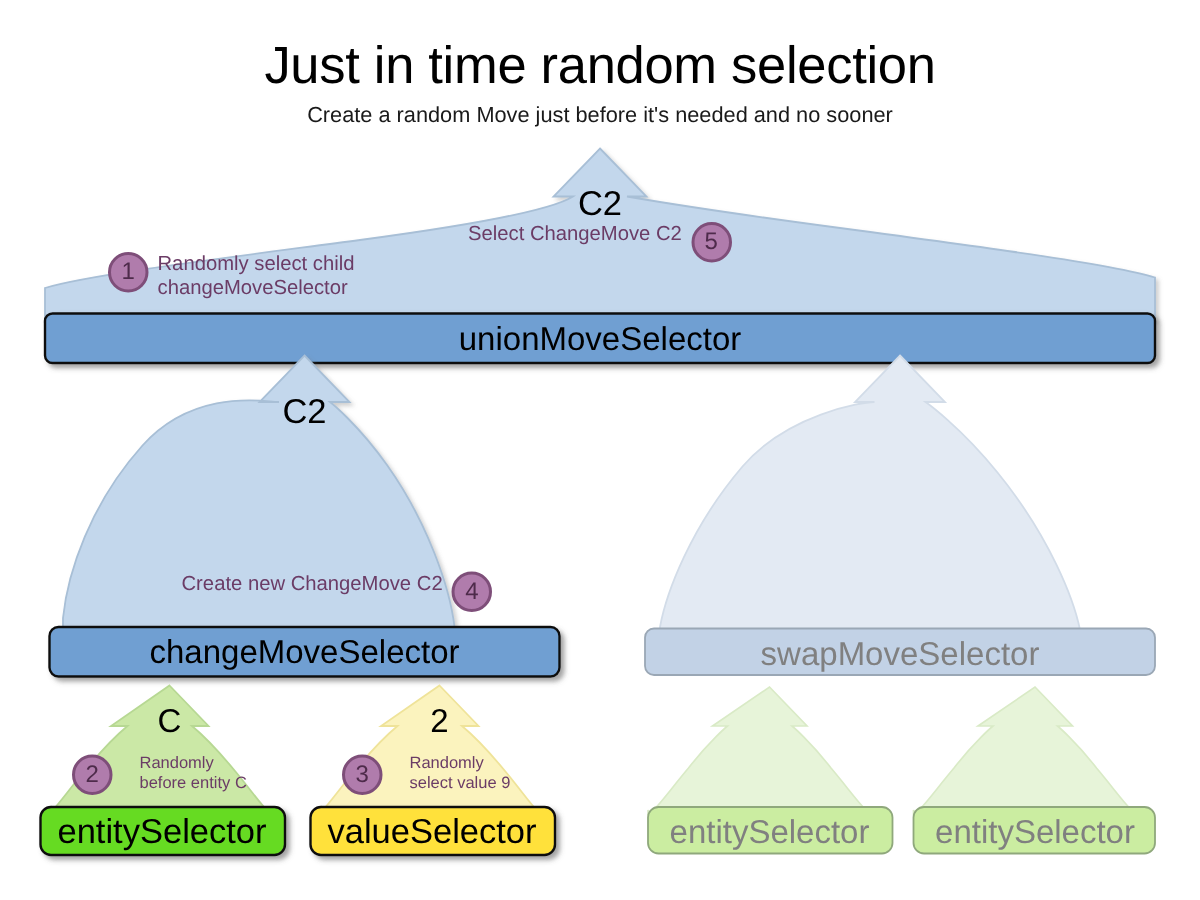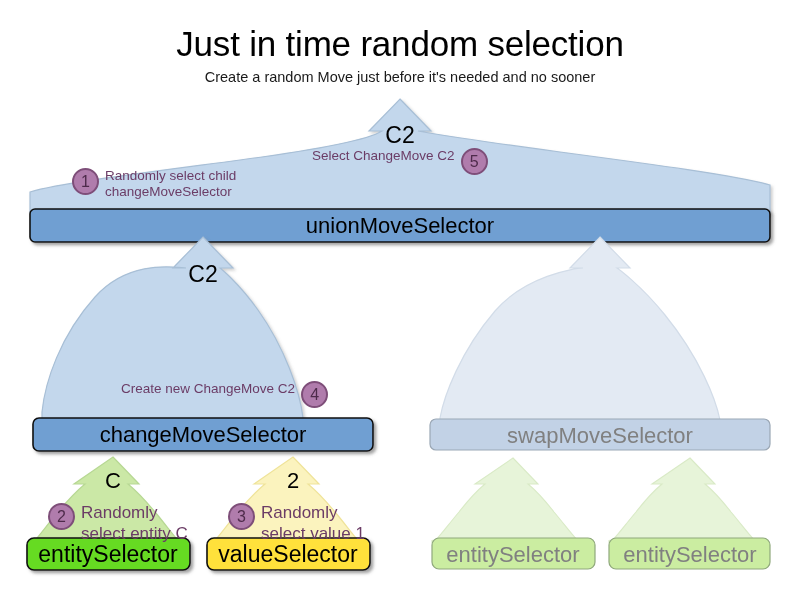--- a/index.html
+++ b/index.html
@@ -62,21 +62,21 @@
   .badge{
     width:27px;height:27px;border-radius:50%;
     background:#B07CAC;border:2px solid #7E4E79;
     color:#4E2B4B;font-size:16px;
     display:flex;align-items:center;justify-content:center;
     flex:0 0 auto;box-sizing:border-box;
   }
   .anno-txt{font-size:13.5px;line-height:1.22;color:#6B3C66;}
   .anno-txt.r{text-align:right;}
   .anno-txt.l{text-align:left;}
-  .anno-txt.s{font-size:17px;}
+  .anno-txt.s{font-size:11px;margin-left:12px;}
 </style>
 </head>
 <body>
 
 <div id="stage">
 
 <svg id="svg" viewBox="0 0 800 600" xmlns="http://www.w3.org/2000/svg">
   <defs>
     <filter id="sh" x="-25%" y="-25%" width="160%" height="170%">
       <feDropShadow dx="2.5" dy="2.5" stdDeviation="1.6" flood-color="#555" flood-opacity="0.55"></feDropShadow>
@@ -199,26 +199,26 @@
     <div class="anno-txt r">
       <div>Create new ChangeMove C2</div>
     </div>
     <div class="badge">4</div>
   </div>
 
   <div class="anno" style="left:48px;top:503px;">
     <div class="badge">2</div>
     <div class="anno-txt l s">
       <div>Randomly</div>
-      <div>select entity C</div>
+      <div>before entity C</div>
     </div>
   </div>
 
   <div class="anno" style="left:228px;top:503px;">
     <div class="badge">3</div>
     <div class="anno-txt l s">
       <div>Randomly</div>
-      <div>select value 1</div>
+      <div>select value 9</div>
     </div>
   </div>
 
 </div>
 </div>
 
 </body></html>

